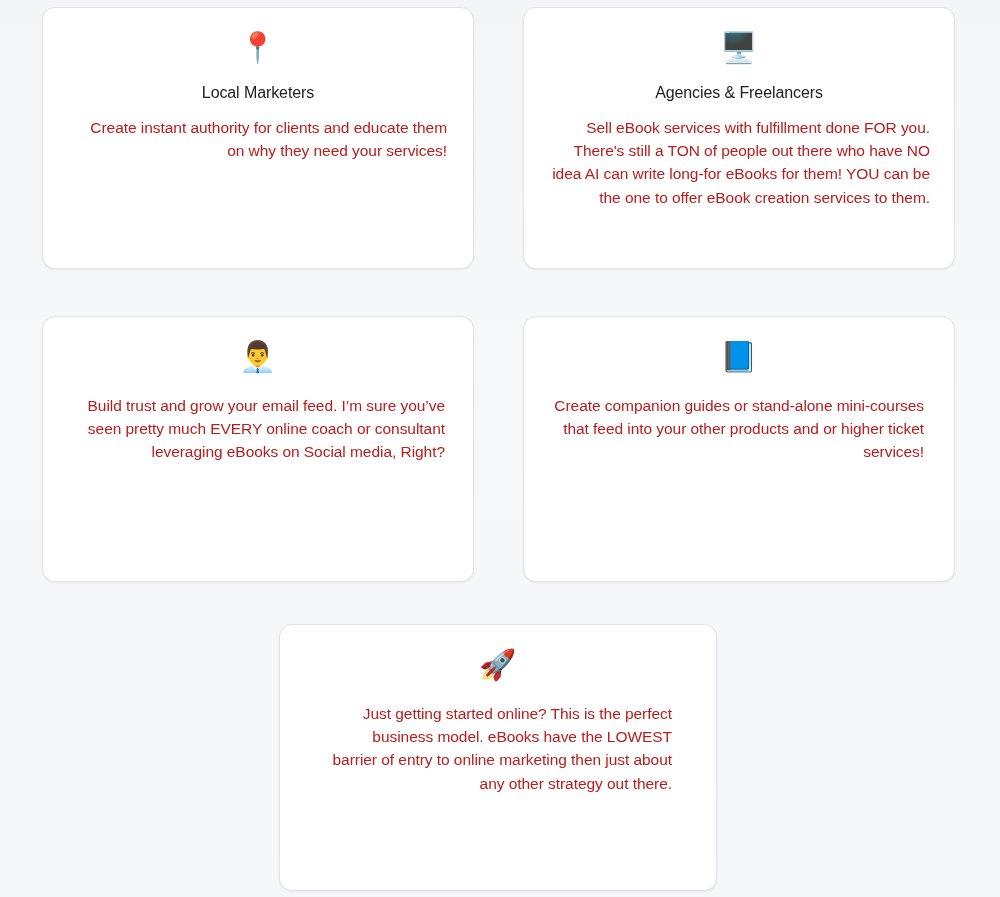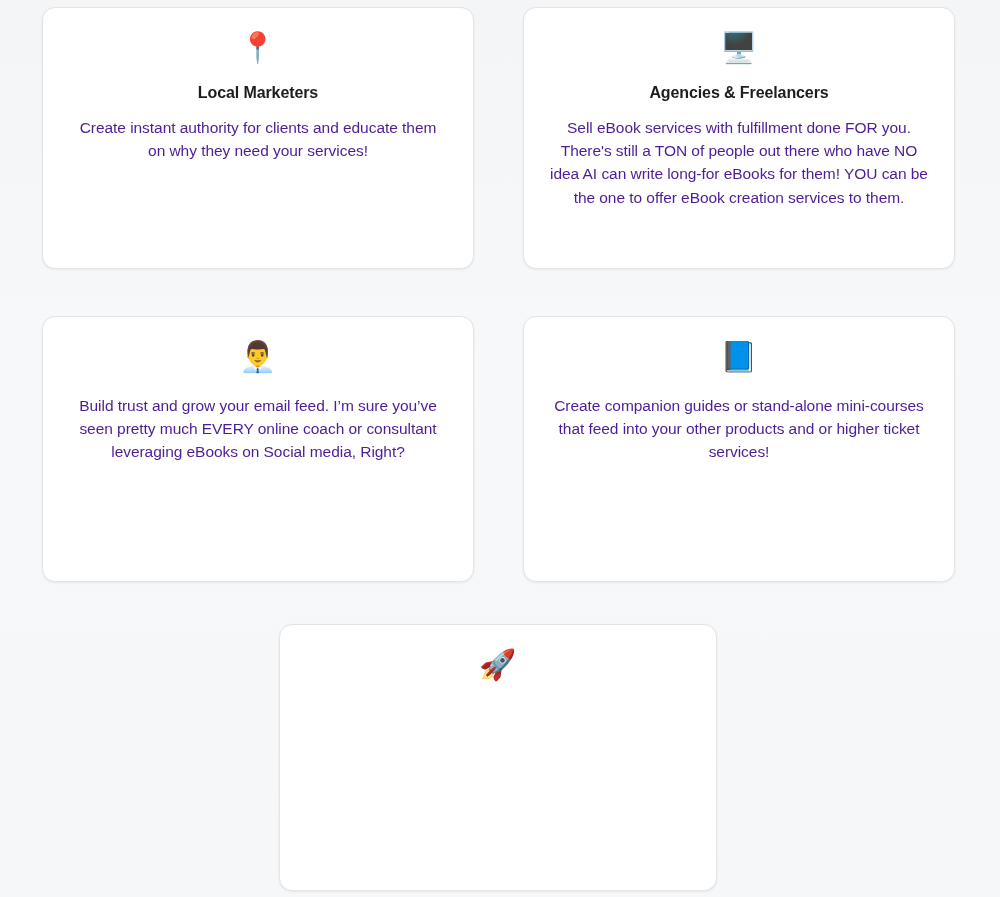--- a/index.html
+++ b/index.html
@@ -50,32 +50,32 @@
     line-height: 1;
     margin-top: 25px;
     height: 38px;
     user-select: none;
   }
 
   .card-title {
     display: block;
     text-align: center;
     font-size: 16px;
-    font-weight: bold;
+    font-weight: normal;
     color: #1d1d1f;
     letter-spacing: -0.1px;
     margin-top: 13px;
   }
 
   .card-body {
     display: block;
-    text-align: center;
+    text-align: right;
     font-size: 15.5px;
     line-height: 23.2px;
-    color: #4c1d95;
+    color: #b91c1c;
     margin-top: 14px;
     padding: 0 22px;
     letter-spacing: -0.05px;
   }
 
   .card-5 .card-body { padding: 0 44px; }
   .card-1 .card-body { padding: 0 26px; }
   .card-3 .card-body { padding: 0 28px; }
   .card-4 .card-body { padding: 0 30px; }
   .card-2 .card-body { padding: 0 24px; }
@@ -102,15 +102,16 @@
     <span class="card-body">Build trust and grow your email feed. I’m sure you’ve seen pretty much EVERY online coach or consultant leveraging eBooks on Social media, Right?</span>
   </div>
 
   <div class="card card-4">
     <span class="card-icon">📘</span>
     <span class="card-body">Create companion guides or stand-alone mini-courses that feed into your other products and or higher ticket services!</span>
   </div>
 
   <div class="card card-5">
     <span class="card-icon">🚀</span>
+    <span class="card-body">Just getting started online? This is the perfect business model. eBooks have the LOWEST barrier of entry to online marketing then just about any other strategy out there.</span>
   </div>
 
 </div>
 
 </body></html>

